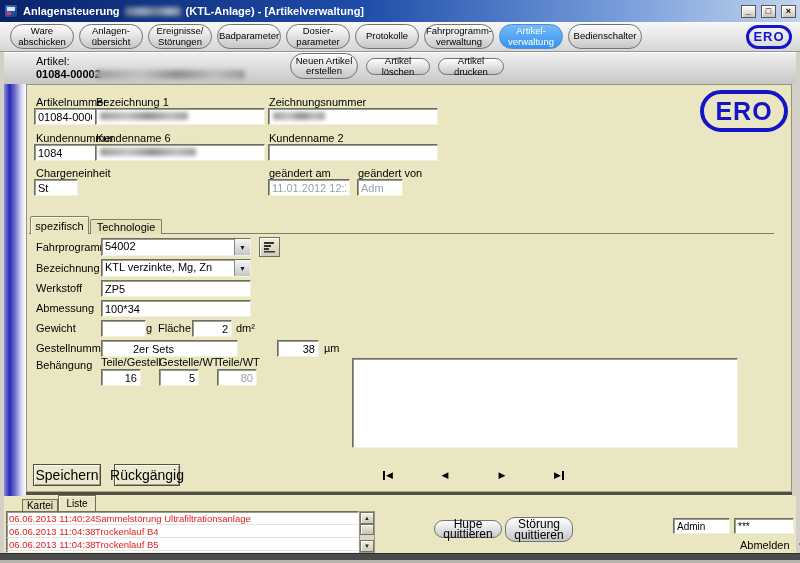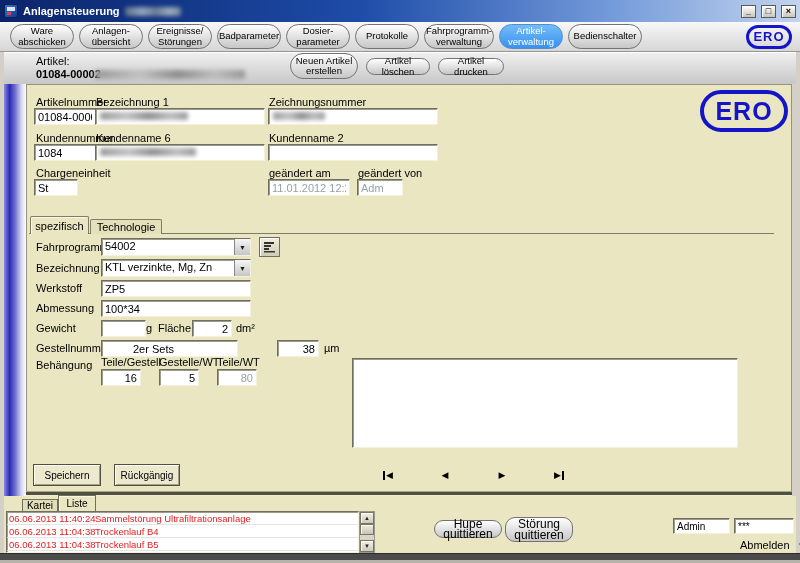--- a/index.html
+++ b/index.html
@@ -77,21 +77,21 @@
   .tab { position:absolute; border:1px solid #7f7d6a; border-bottom:none; background:#eae6c1;
     font-size:11px; text-align:center; border-radius:2px 2px 0 0; display:flex; align-items:center; justify-content:center; }
   .tab.t-active { left:30px; top:216px; width:59px; height:18px; z-index:2; box-shadow:inset 1px 1px 0 #fbf8e4; }
   .tab.t-inactive { left:90px; top:219px; width:72px; height:15px; background:#e4e0ba; }
 
   .bigta { position:absolute; left:352px; top:358px; width:386px; height:90px; background:#fff;
     border:1px solid; border-color:#6f6f60 #f4f1da #f4f1da #6f6f60; box-shadow:inset 1px 1px 0 #9c9c8c;
     resize:none; outline:none; font:11px "Liberation Sans",sans-serif; }
 
   .btn95 { position:absolute; background:#ece9ce; border:1px solid #4f4f45;
-    box-shadow:inset 1px 1px 0 #fffdf0, inset -1px -1px 0 #a49f86; font-size:10px;
+    box-shadow:inset 1px 1px 0 #fffdf0, inset -1px -1px 0 #a49f86; font-size:14px;
     display:flex; align-items:center; justify-content:center; font-family:inherit; color:#000; }
 
   .navbtn { position:absolute; width:20px; height:14px; background:transparent; border:none;
     display:flex; align-items:center; justify-content:center; gap:1px; font-size:9px; color:#000; padding:0; }
   .navbtn .bar { width:2px; height:9px; background:#000; }
 
   
   .divider { left:26px; top:491px; width:766px; height:5px; background:#50503f;
     border-top:1px solid #a8a591; border-bottom:1px solid #efecd2; }
   .bottomarea { left:4px; top:496px; width:792px; height:57px; background:#eae6c1; }
@@ -128,20 +128,21 @@
 </style>
 </head>
 <body>
 
 <div id="app">
 
   <div class="abs titlebar">
     <span class="appicon"></span>
     <span>Anlagensteuerung</span>
     <span class="redact dark title-redact" style="position:static;"></span>
+    <span>(KTL-Anlage) - [Artikelverwaltung]</span>
     <span class="spacer"></span>
     <button class="winbtn">_</button>
     <button class="winbtn">□</button>
     <button class="winbtn">×</button>
   </div>
 
   <div class="abs toolbar">
     <button class="pill">Ware
 abschicken</button>
     <button class="pill">Anlagen-

